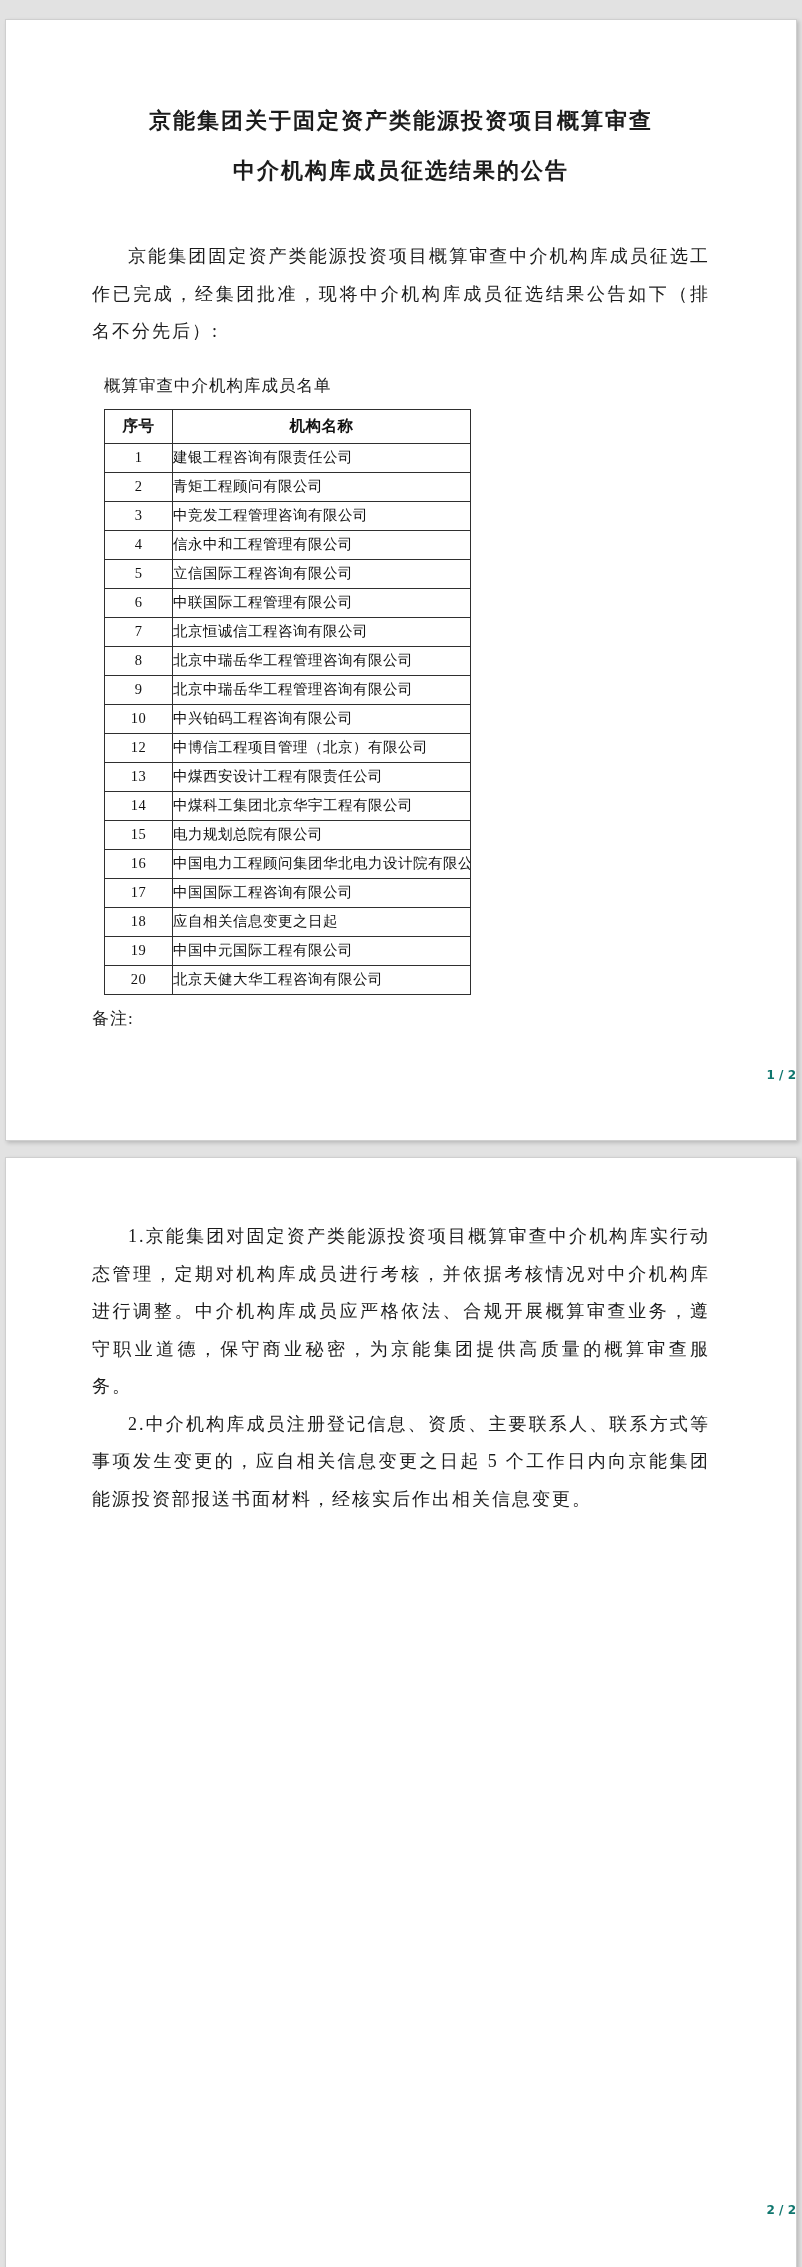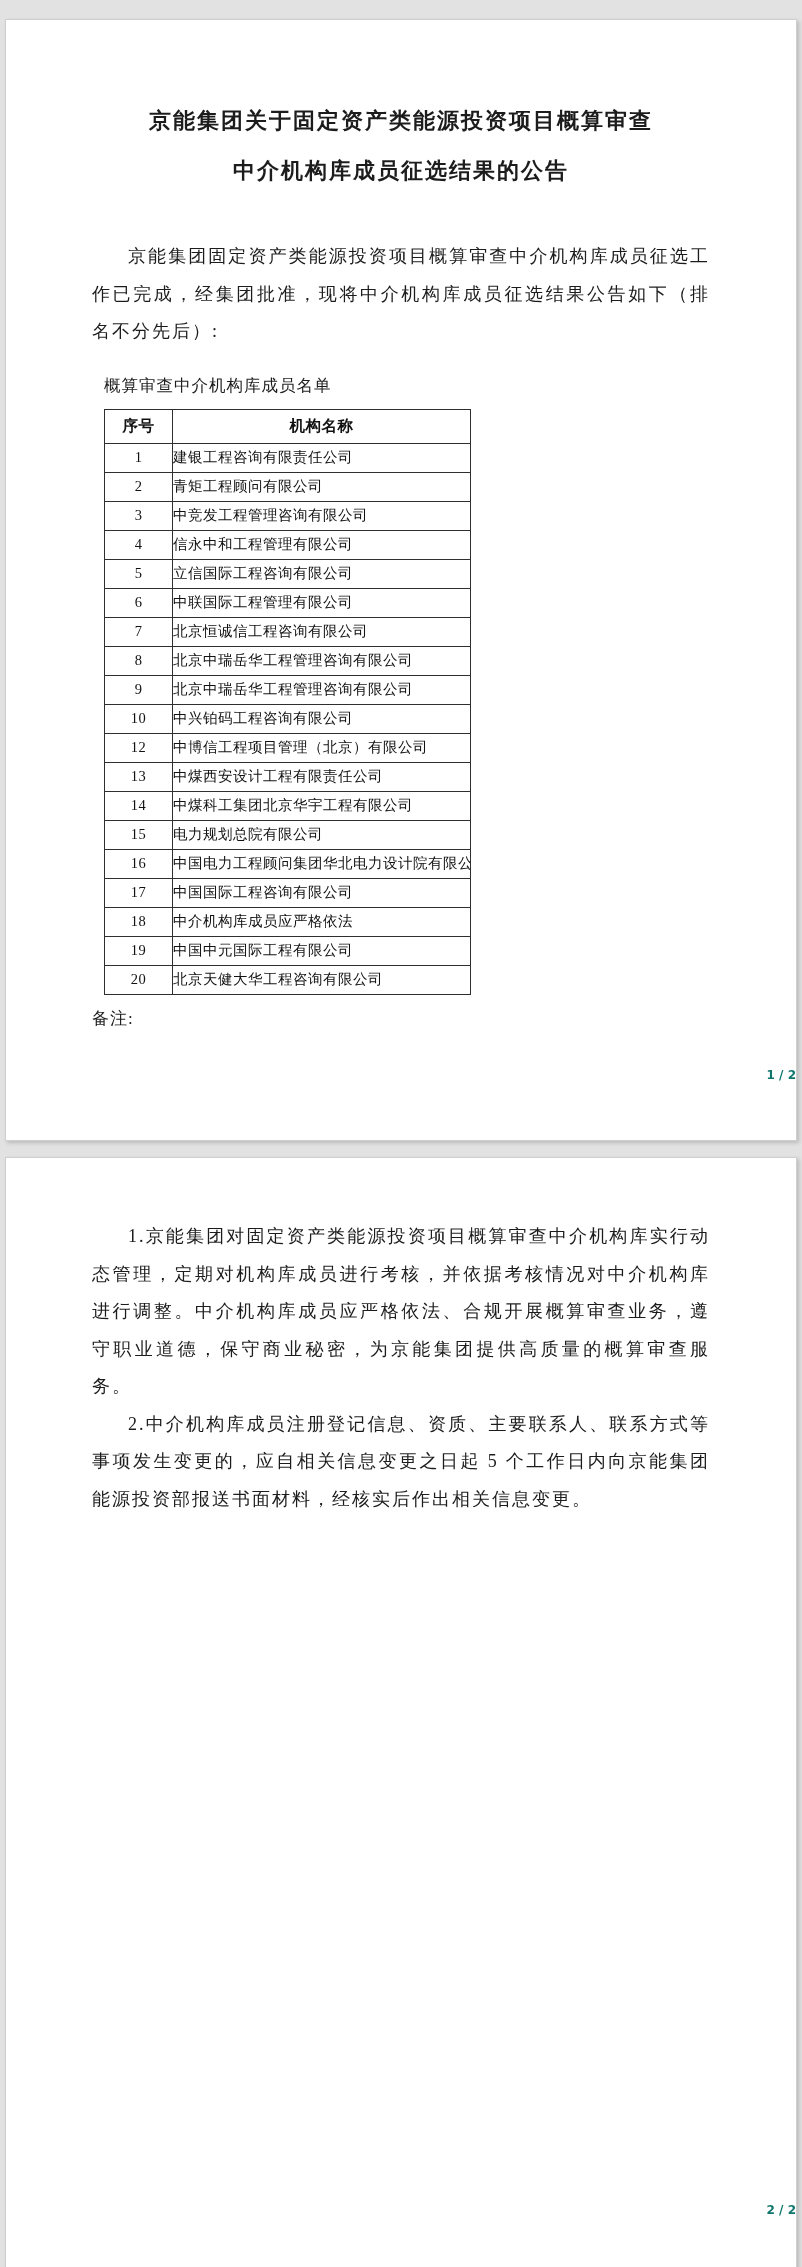--- a/index.html
+++ b/index.html
@@ -204,21 +204,21 @@
             <tr>
               <td class="cell-index">16</td>
               <td class="cell-name">中国电力工程顾问集团华北电力设计院有限公司</td>
             </tr>
             <tr>
               <td class="cell-index">17</td>
               <td class="cell-name">中国国际工程咨询有限公司</td>
             </tr>
             <tr>
               <td class="cell-index">18</td>
-              <td class="cell-name">中介机构库成员应严格依法</td>
+              <td class="cell-name">应自相关信息变更之日起</td>
             </tr>
             <tr>
               <td class="cell-index">19</td>
               <td class="cell-name">中国中元国际工程有限公司</td>
             </tr>
             <tr>
               <td class="cell-index">20</td>
               <td class="cell-name">北京天健大华工程咨询有限公司</td>
             </tr>
           </tbody>

